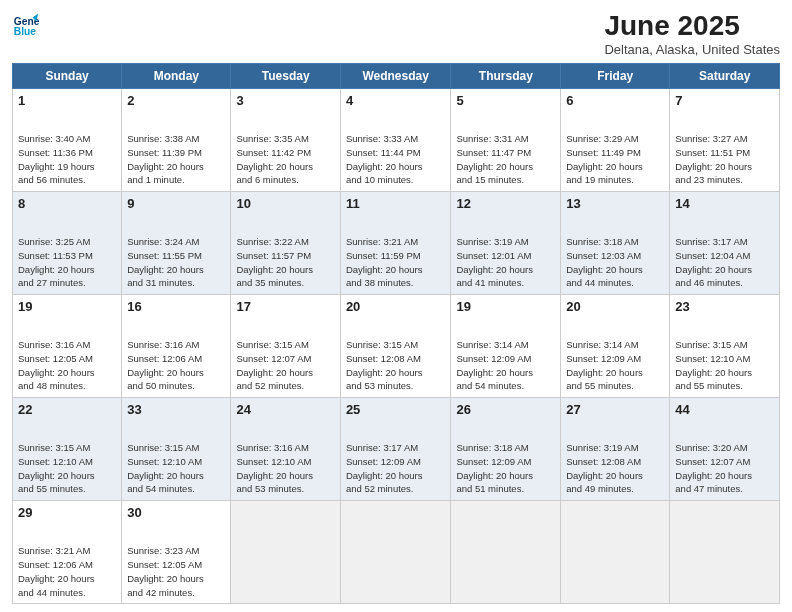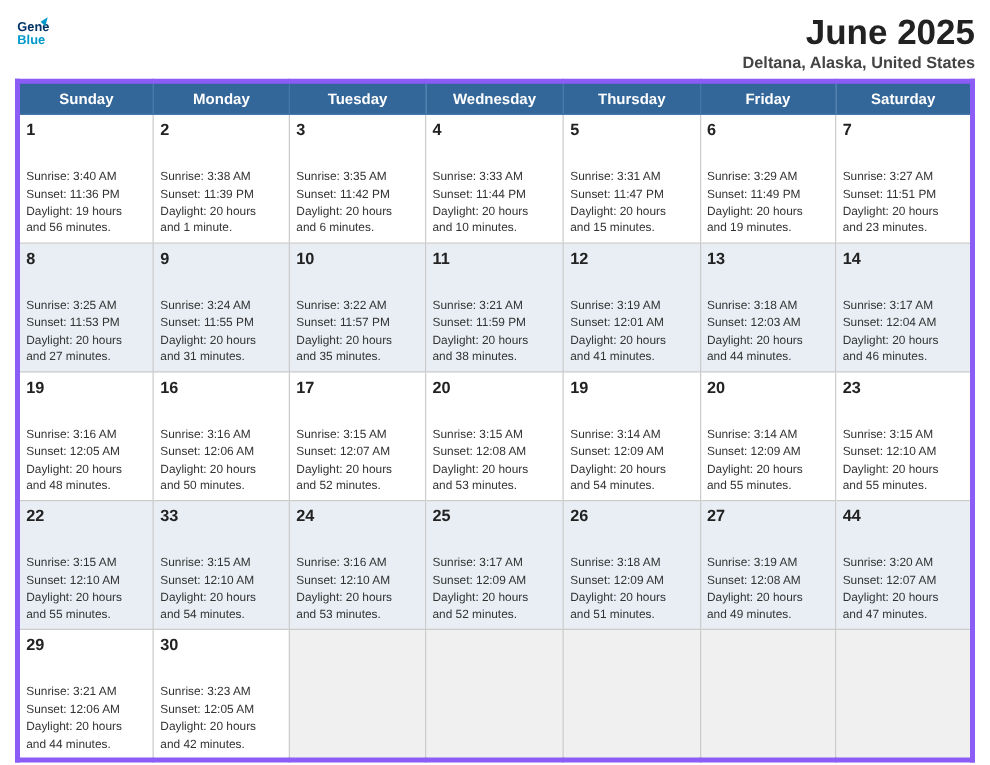--- a/index.html
+++ b/index.html
@@ -25,36 +25,35 @@
     .logo {
       display: flex;
       align-items: center;
       gap: 4px;
     }
     .logo-icon {
       width: 28px;
       height: 28px;
     }
     .title-block {
-      text-align: right;
+      text-align: left;
     }
     .month-title {
       font-size: 28px;
       font-weight: bold;
       color: #222;
     }
     .subtitle {
       font-size: 13px;
       color: #444;
-      font-weight: bold;
     }
     .calendar {
       width: 100%;
       border-collapse: collapse;
-      border: 4px solid #8b5cf6;
+      border: 1px solid #8b5cf6;
     }
     .calendar th {
       background: #336699;
       color: #fff;
       font-size: 12px;
       font-weight: bold;
       text-align: center;
       padding: 5px 2px;
       border: 1px solid #4477aa;
     }

